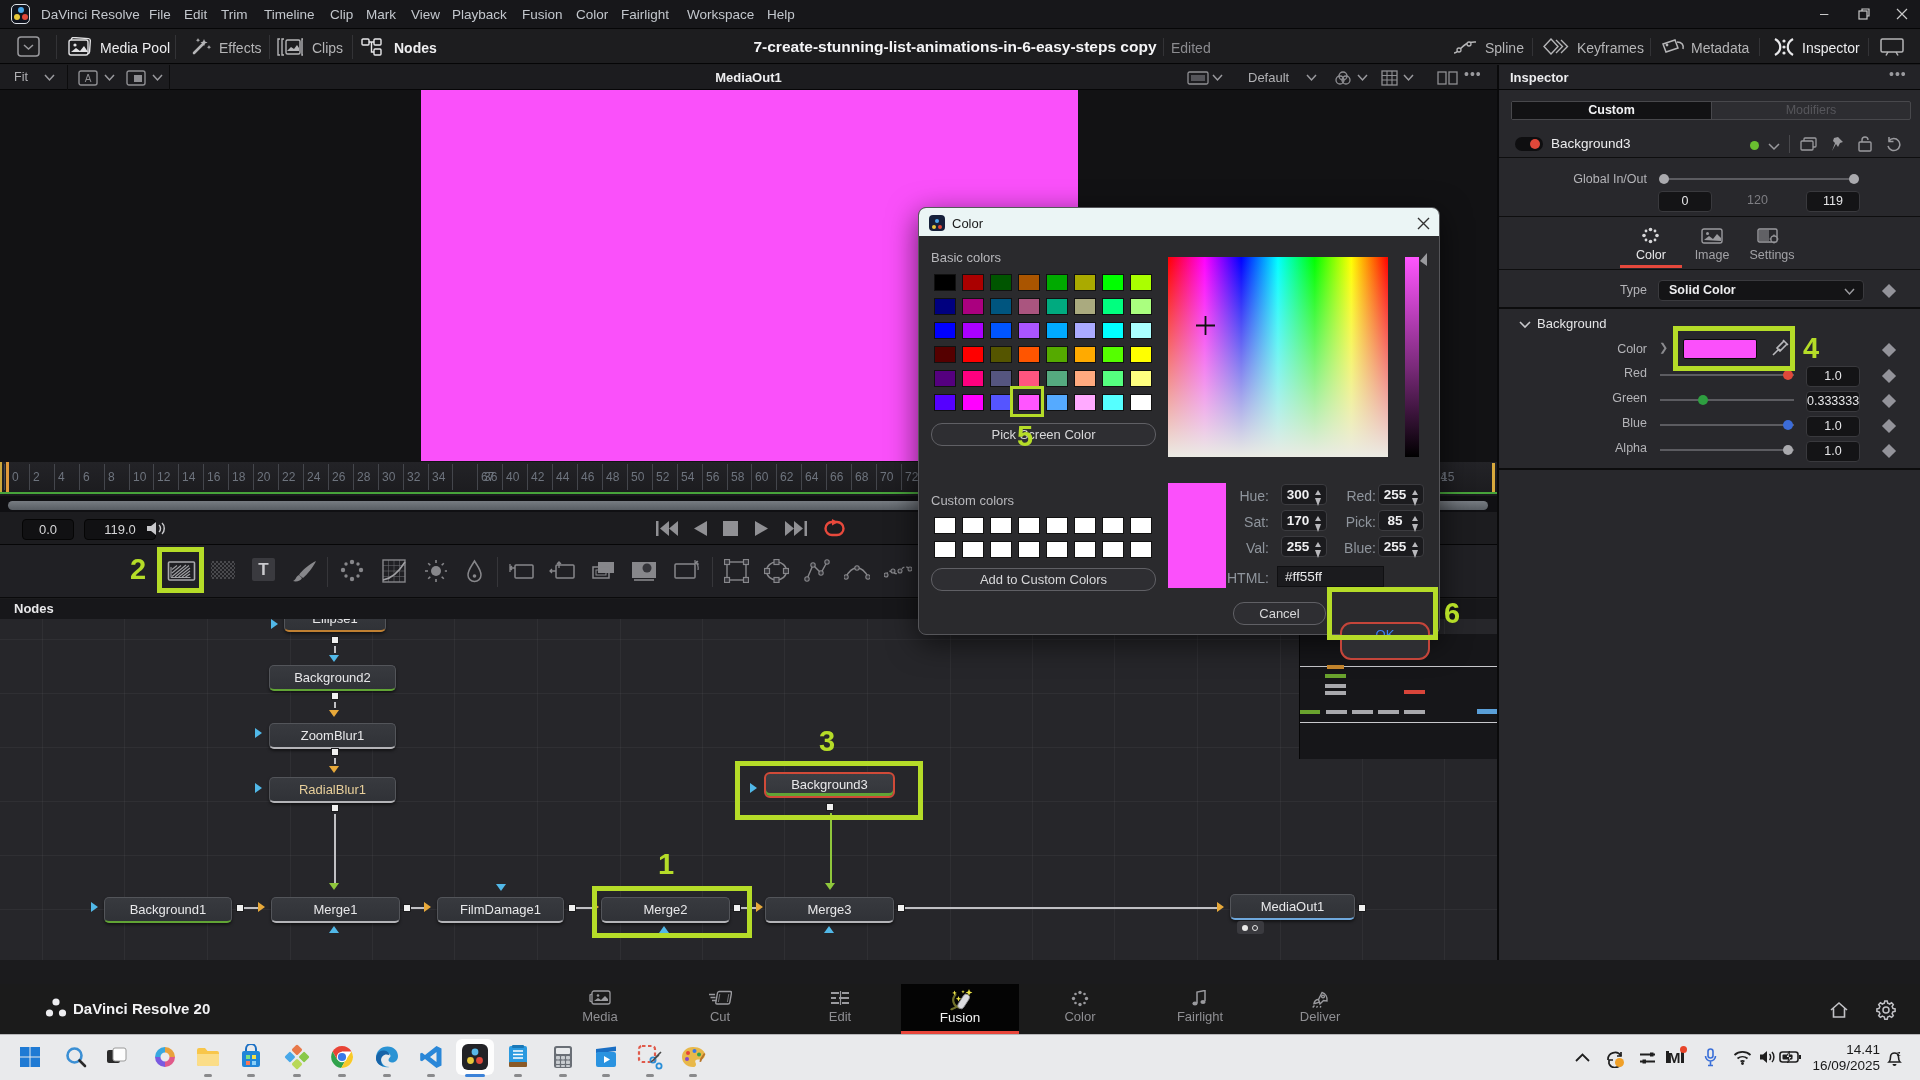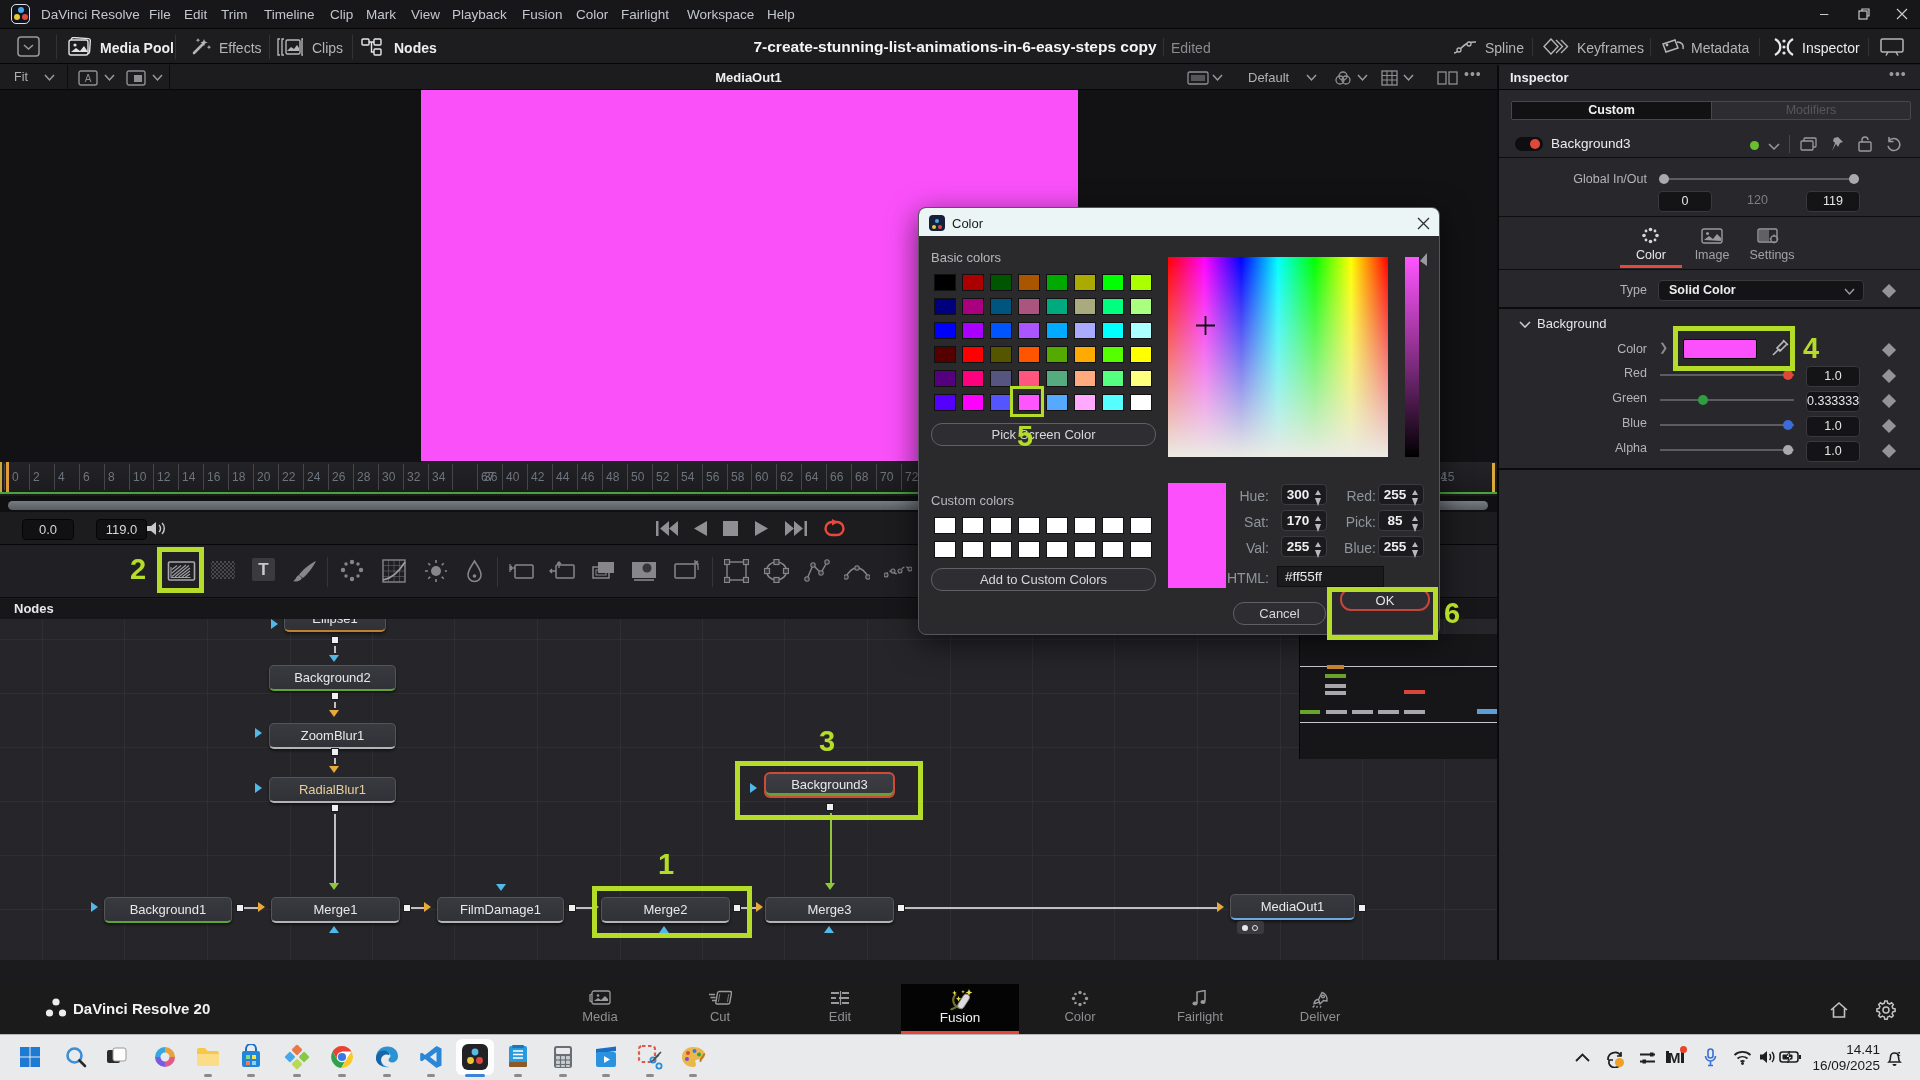--- a/index.html
+++ b/index.html
@@ -118,21 +118,21 @@
         <rect x="1" y="1" width="21" height="19" rx="3" fill="none" stroke="#9a9a9e" stroke-width="1.5"></rect>
         <path d="M7 9 l4.5 4 4.5-4" fill="none" stroke="#9a9a9e" stroke-width="1.5"></path>
       </svg>
  <div class="sep" style="left:56px"></div>
  <svg class="abs" style="left:67px;top:8px" width="25" height="20" viewBox="0 0 25 20">
         <rect x="4" y="1" width="19" height="15" rx="2" fill="none" stroke="#e2e2e4" stroke-width="1.4" transform="rotate(4 13 8)"></rect>
         <rect x="2" y="3" width="19" height="15" rx="2" fill="#1d1d1f" stroke="#e2e2e4" stroke-width="1.4"></rect>
         <circle cx="8" cy="8" r="1.6" fill="#e2e2e4"></circle>
         <path d="M4 15 l5-4 4 3 4-5 4 6z" fill="#e2e2e4"></path>
       </svg>
- <span class="lbl on" style="left:100px;font-weight:bold">Media Pool</span>
+ <span class="lbl on" style="left:100px;font-weight:normal">Media Pool</span>
  <div class="sep" style="left:175px"></div>
  <svg class="abs" style="left:188px;top:7px" width="24" height="23" viewBox="0 0 24 23">
         <path d="M6 17 L15 8" stroke="#b5b5b7" stroke-width="2.6" stroke-linecap="round"></path>
         <path d="M16 3 l1 2.6 2.6 1 -2.6 1 -1 2.6 -1-2.6 -2.6-1 2.6-1z" fill="#b5b5b7"></path>
         <path d="M21 9 l.6 1.6 1.6.6 -1.6.6 -.6 1.6 -.6-1.6 -1.6-.6 1.6-.6z" fill="#b5b5b7"></path>
         <path d="M10 2 l.6 1.6 1.6.6 -1.6.6 -.6 1.6 -.6-1.6 -1.6-.6 1.6-.6z" fill="#b5b5b7"></path>
       </svg>
  <span class="lbl" style="left:219px">Effects</span>
  <div class="sep" style="left:269px"></div>
  <svg class="abs" style="left:277px;top:9px" width="27" height="18" viewBox="0 0 27 18">
@@ -373,21 +373,21 @@
  <div id="greenline"></div>
  <div class="abs" style="left:0px;top:0;width:2px;height:30px;background:#caa63c"></div>
  <div class="abs" style="left:6px;top:0;width:3px;height:30px;background:#e09a3c"></div>
 </div>
 <div class="abs" id="scrollrow">
       <div id="scrollbar"></div>
     </div>
 
 <div class="abs" id="transport">
  <div class="tbox" style="left:22px;width:52px">0.0</div>
- <div class="tbox" style="left:96px;width:51px">119.0</div>
+ <div class="tbox" style="left:84px;width:72px">119.0</div>
  <svg class="abs" style="left:146px;top:8px" width="20" height="17" viewBox="0 0 20 17">
         <path d="M1 6 h4 l5-4 v13 l-5-4 h-4 z" fill="#c8c8cb"></path>
         <path d="M13 5 c2 1.5 2 5.5 0 7 M16 3 c3 2.5 3 8.5 0 11" fill="none" stroke="#c8c8cb" stroke-width="1.5"></path>
       </svg>
  <svg class="abs" style="left:656px;top:9px" width="22" height="15" viewBox="0 0 22 15">
         <rect x="0" y="0" width="2.5" height="15" fill="#909094"></rect>
         <path d="M13 0 L4 7.5 L13 15 Z" fill="#909094"></path>
         <path d="M22 0 L13 7.5 L22 15 Z" fill="#909094"></path>
       </svg>
  <svg class="abs" style="left:694px;top:9px" width="13" height="15" viewBox="0 0 13 15">
@@ -1120,21 +1120,21 @@
           <div style="width:0;height:0;border-left:3.5px solid transparent;border-right:3.5px solid transparent;border-top:8px solid #b8b8bc"></div>
         </div></div>
  <div class="dlab" style="left:392px;top:332px;width:65px">Blue:</div>
       <div class="dspin" style="left:459px;top:328px">255<div class="abs" style="right:2px;top:5px;width:9px;height:16px">
           <div style="width:0;height:0;border-left:3.5px solid transparent;border-right:3.5px solid transparent;border-bottom:5px solid #b8b8bc;margin-bottom:3px"></div>
           <div style="width:0;height:0;border-left:3.5px solid transparent;border-right:3.5px solid transparent;border-top:8px solid #b8b8bc"></div>
         </div></div>
  <div class="dlab" style="left:285px;top:362px;width:65px">HTML:</div>
  <div class="abs" style="left:358px;top:358px;width:107px;height:21px;background:#1b1b1e;border:1px solid #101012;color:#ececee;font-size:13.5px;line-height:20px;padding-left:7px">#ff55ff</div>
  <div class="dbtn" style="left:314px;top:394px;width:93px;height:23px;line-height:21px">Cancel</div>
- <div class="dbtn" style="left:421px;top:380px;width:90px;height:23px;line-height:21px;border:2px solid #c4453a;color:#e5e5e5">OK</div>
+ <div class="dbtn" style="left:421px;top:414px;width:90px;height:38px;line-height:21px;border:2px solid #c4453a;color:#3b82f6">OK</div>
 </div>
 
 <div class="ann" style="left:592px;top:886px;width:160px;height:52px"></div>
 <div class="annum" style="left:658px;top:848px">1</div>
 <div class="ann" style="left:157px;top:547px;width:47px;height:46px"></div>
 <div class="annum" style="left:130px;top:553px">2</div>
 <div class="ann" style="left:735px;top:761px;width:188px;height:59px"></div>
 <div class="annum" style="left:819px;top:725px">3</div>
 <div class="ann" style="left:1673px;top:326px;width:122px;height:45px"></div>
 <div class="annum" style="left:1803px;top:332px">4</div>

